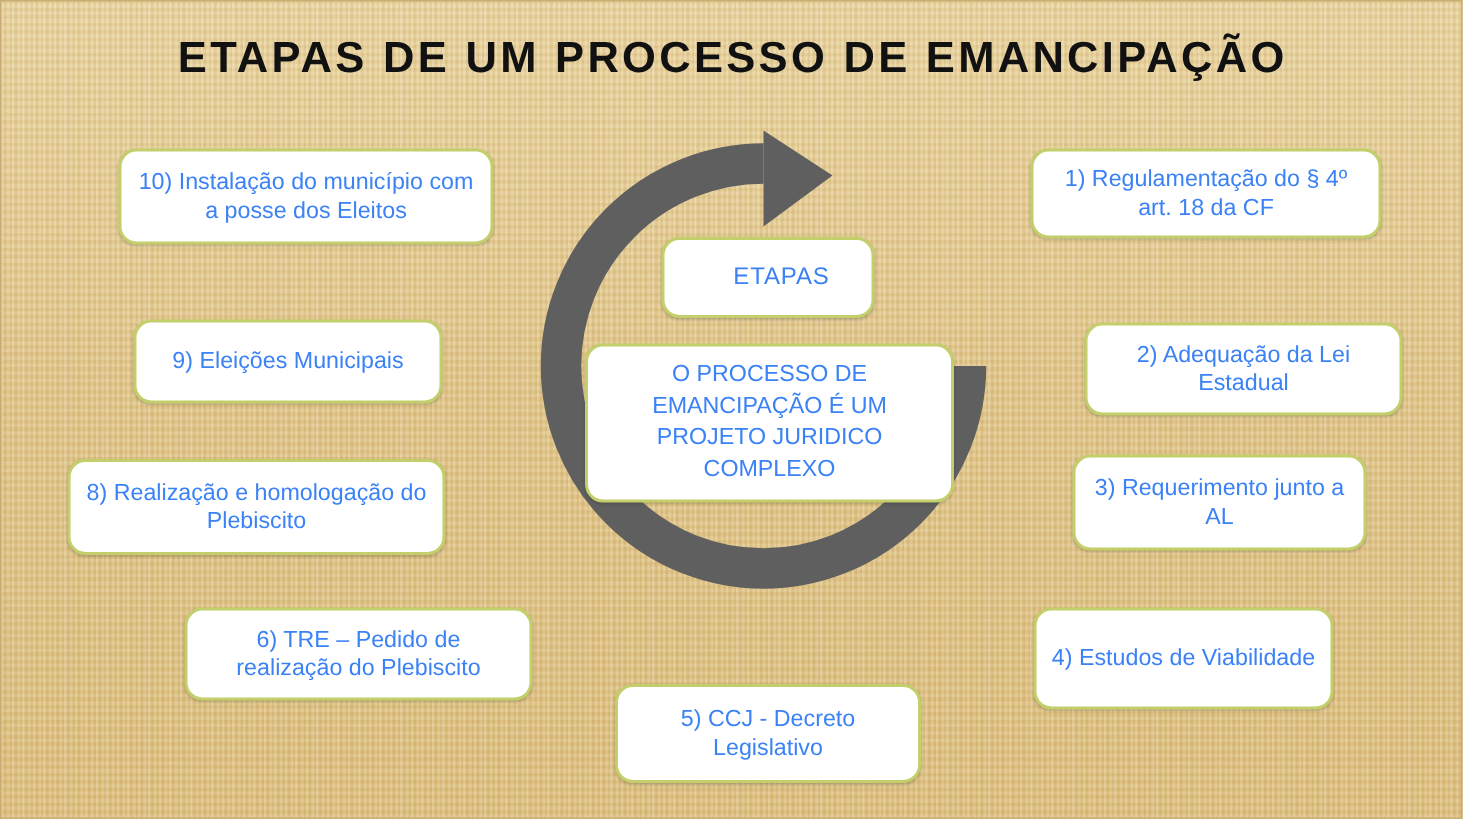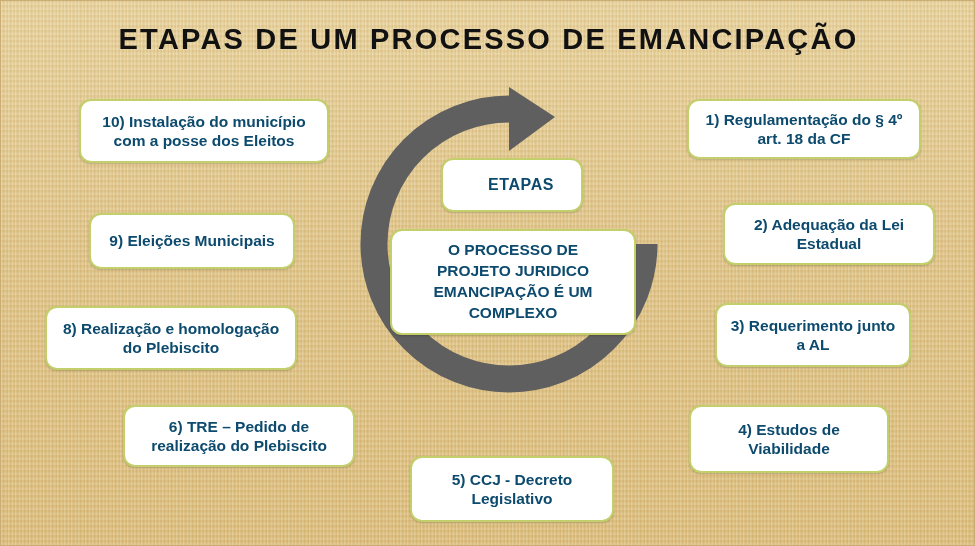--- a/index.html
+++ b/index.html
@@ -46,23 +46,23 @@
     letter-spacing: 2.2px;
     color: #111111;
   }
 
   .box {
     position: absolute;
     box-sizing: border-box;
     background: #ffffff;
     border: 2px solid #c2cf6a;
     border-radius: 12px;
-    color: #0c4a6e;
+    color: #3b82f6;
     font-size: 15.5px;
-    font-weight: bold;
+    font-weight: normal;
     line-height: 1.25;
     display: flex;
     align-items: center;
     justify-content: center;
     text-align: center;
     padding: 6px 9px;
     box-shadow: 0 1px 2px rgba(0,0,0,0.18);
   }
 
   
@@ -111,27 +111,27 @@
       <path d="M 178 30
                A 135 135 0 1 0 313 165" fill="none" stroke="#5f5f5f" stroke-width="27" stroke-linecap="butt"></path>
       <polygon points="150,-2 150,62 196,28" fill="#5f5f5f" transform="translate(28,10)"></polygon>
     </svg>
   </div>
 
   <div class="box center-etapas">ETAPAS</div>
 
   <div class="box center-desc">
     <div>O PROCESSO DE</div>
+    <div>EMANCIPAÇÃO É UM</div>
     <div>PROJETO JURIDICO</div>
-    <div>EMANCIPAÇÃO É UM</div>
     <div>COMPLEXO</div>
   </div>
 
   <div class="box" style="left:686px; top:98px; width:234px; height:60px;">1) Regulamentação do § 4º art. 18 da CF</div>
-  <div class="box" style="left:722px; top:202px; width:212px; height:62px;">2) Adequação da Lei Estadual</div>
+  <div class="box" style="left:722px; top:214px; width:212px; height:62px;">2) Adequação da Lei Estadual</div>
   <div class="box" style="left:714px; top:302px; width:196px; height:64px;">3) Requerimento junto a AL</div>
   <div class="box" style="left:688px; top:404px; width:200px; height:68px;">4) Estudos de Viabilidade</div>
 
   <div class="box" style="left:409px; top:455px; width:204px; height:66px;">5) CCJ - Decreto Legislativo</div>
   <div class="box" style="left:122px; top:404px; width:232px; height:62px;">6) TRE – Pedido de realização do Plebiscito</div>
 
   <div class="box" style="left:44px; top:305px; width:252px; height:64px;">8) Realização e homologação do Plebiscito</div>
   <div class="box" style="left:88px; top:212px; width:206px; height:56px;">9) Eleições Municipais</div>
   <div class="box" style="left:78px; top:98px; width:250px; height:64px;">10) Instalação do município com a posse dos Eleitos</div>
 

